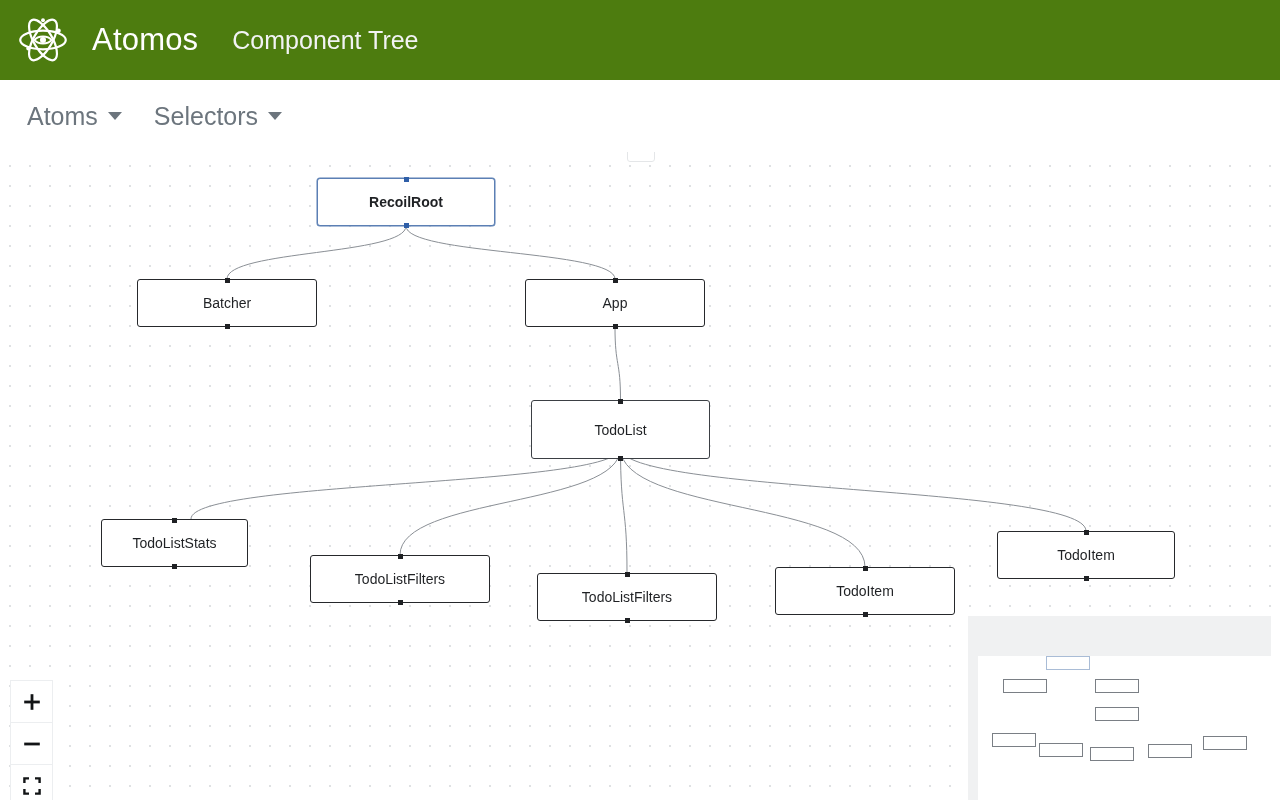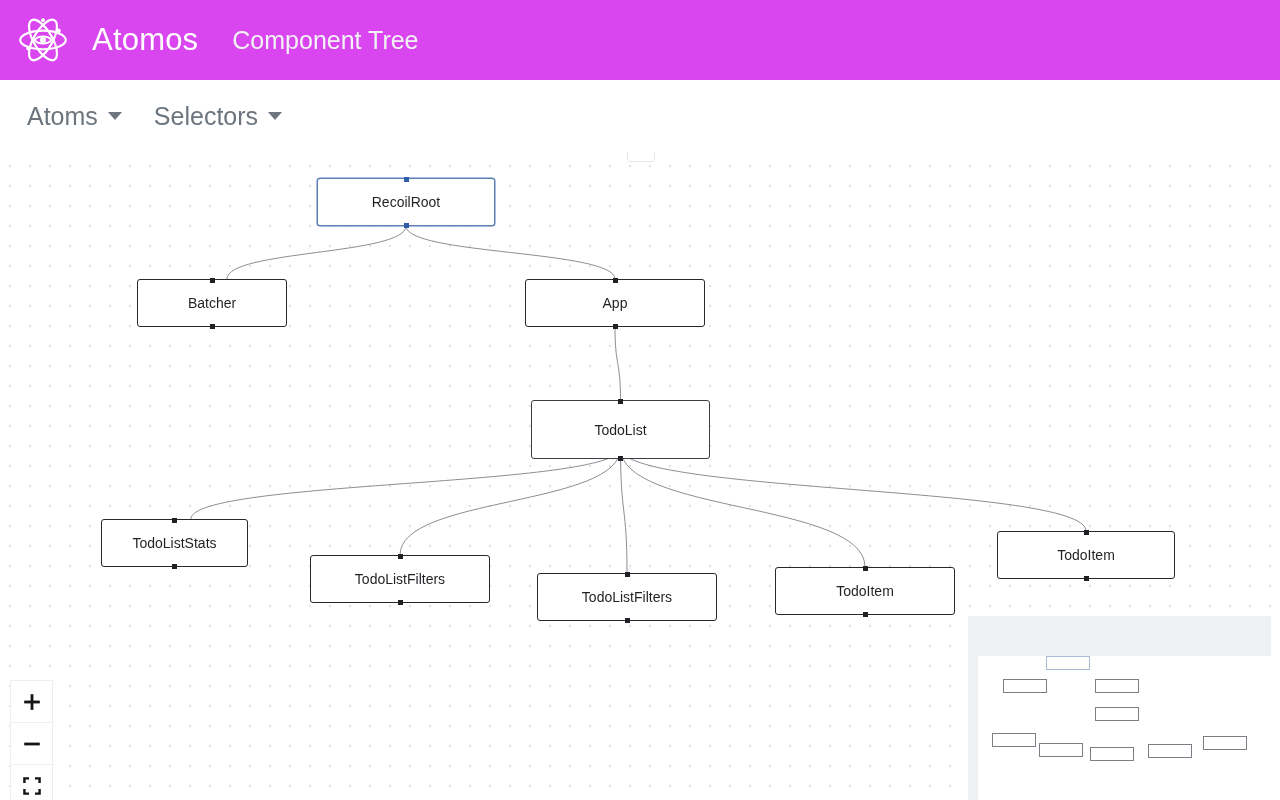--- a/index.html
+++ b/index.html
@@ -8,21 +8,21 @@
     overflow: hidden;
     background: #ffffff;
     font-family: "Liberation Sans", sans-serif;
   }
   #app { position: relative; width: 1280px; height: 800px; overflow: hidden; }
 
   
   .navbar {
     position: absolute; top: 0; left: 0;
     width: 1280px; height: 80px;
-    background: #d946ef;
+    background: #4d7c0f;
     display: flex; align-items: center;
     padding-left: 16px;
   }
   .brand-logo { width: 54px; height: 54px; flex: 0 0 auto; display: block; }
   .brand-name {
     color: #ffffff;
     font-size: 31px;
     font-weight: 400;
     margin-left: 22px;
     letter-spacing: 0.2px;
@@ -88,20 +88,21 @@
     border-radius: 3px;
     display: flex; align-items: center; justify-content: center;
     font-size: 14px;
     color: #1f2124;
     cursor: pointer;
     user-select: none;
   }
   .node.selected {
     border: 1px solid #5b7fb4;
     box-shadow: 0 0 0 0.5px #5b7fb4;
+    font-weight: bold;
   }
   .node.thick { border-width: 1.6px; border-color: #26282b; }
   .handle {
     position: absolute;
     width: 5px; height: 5px;
     background: #1f2124;
     left: 50%;
     margin-left: -2.5px;
   }
   .handle.top { top: -2.5px; }
@@ -203,21 +204,21 @@
         <path d="M620.5,296 C620.5,364.75 627,352.25 627,421" fill="none" stroke="#8a8f95" stroke-width="1"></path>
         <path d="M620.5,296 C620.5,361.45 865,349.55 865,415" fill="none" stroke="#8a8f95" stroke-width="1"></path>
         <path d="M620.5,296 C620.5,341.65 1086,333.35 1086,379" fill="none" stroke="#8a8f95" stroke-width="1"></path>
       </svg>
     <div id="nodes-layer">
         <div class="node selected" style="left: 317px; top: 26px; width: 178px; height: 48px;">
           <span>RecoilRoot</span>
           <span class="handle top"></span>
           <span class="handle bottom"></span>
         </div>
-        <div class="node thick" style="left: 137px; top: 127px; width: 150px; height: 48px;">
+        <div class="node thick" style="left: 137px; top: 127px; width: 180px; height: 48px;">
           <span>Batcher</span>
           <span class="handle top"></span>
           <span class="handle bottom"></span>
         </div>
         <div class="node thick" style="left: 525px; top: 127px; width: 180px; height: 48px;">
           <span>App</span>
           <span class="handle top"></span>
           <span class="handle bottom"></span>
         </div>
         <div class="node" style="left: 531px; top: 248px; width: 179px; height: 59px;">

